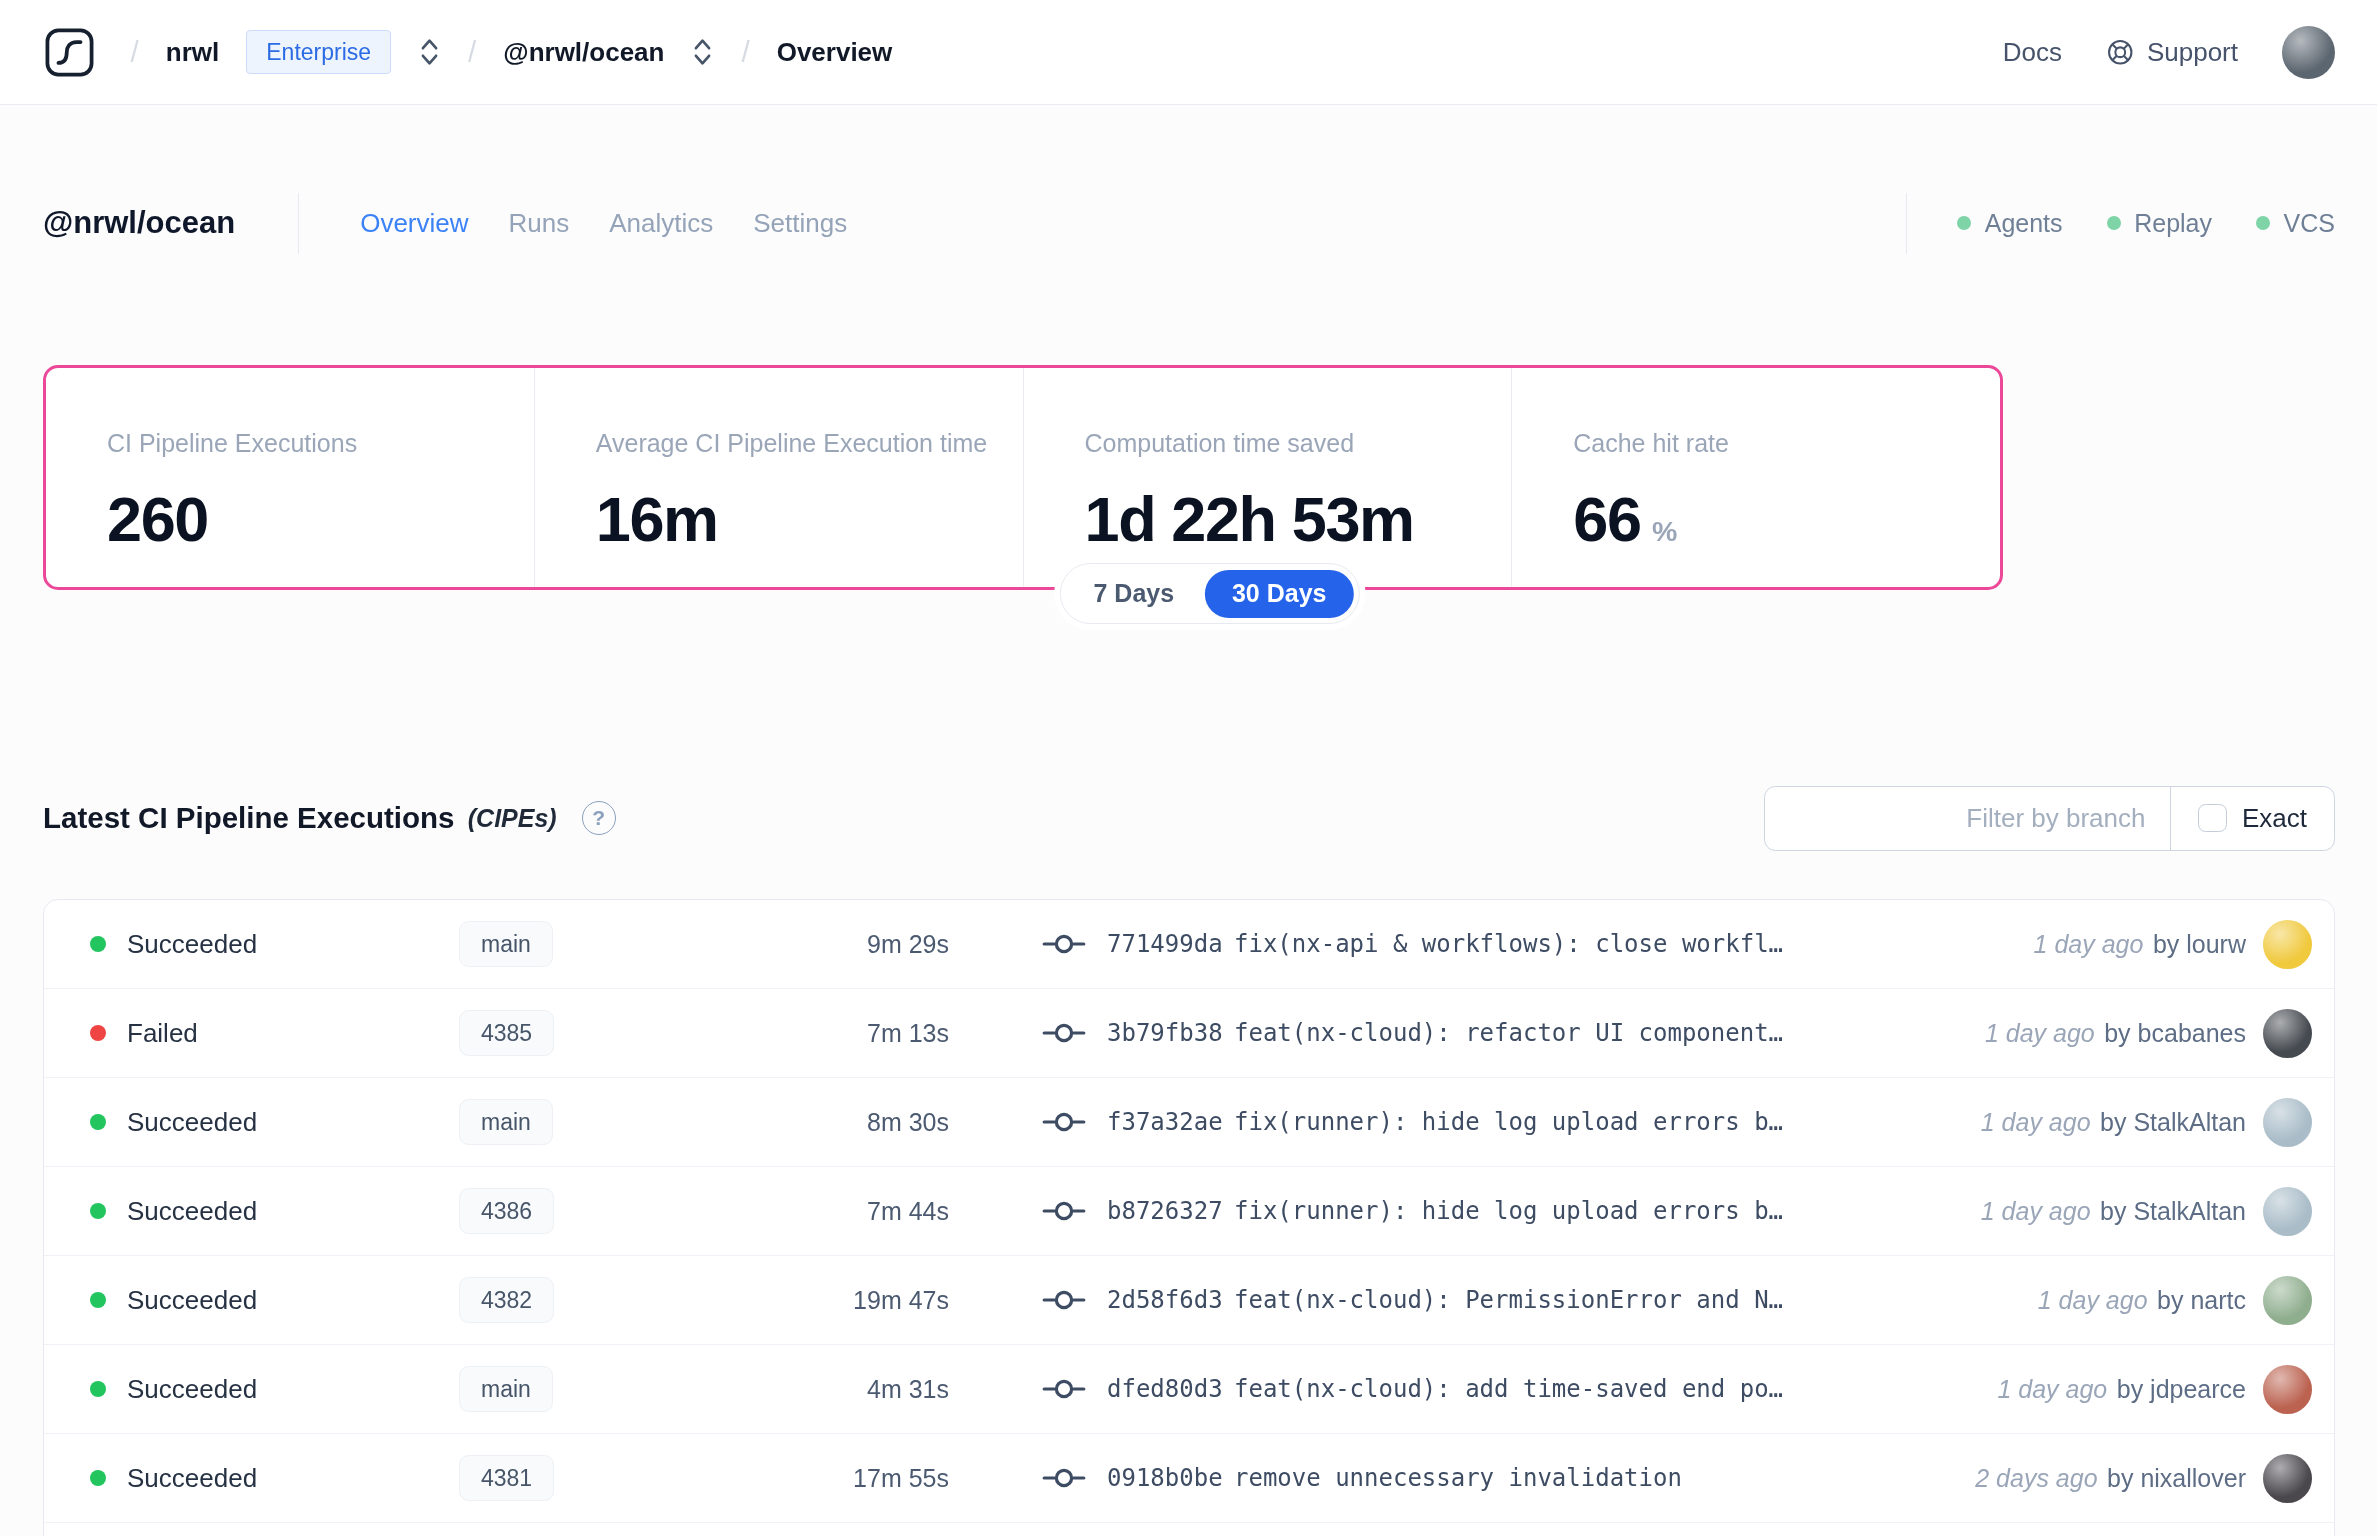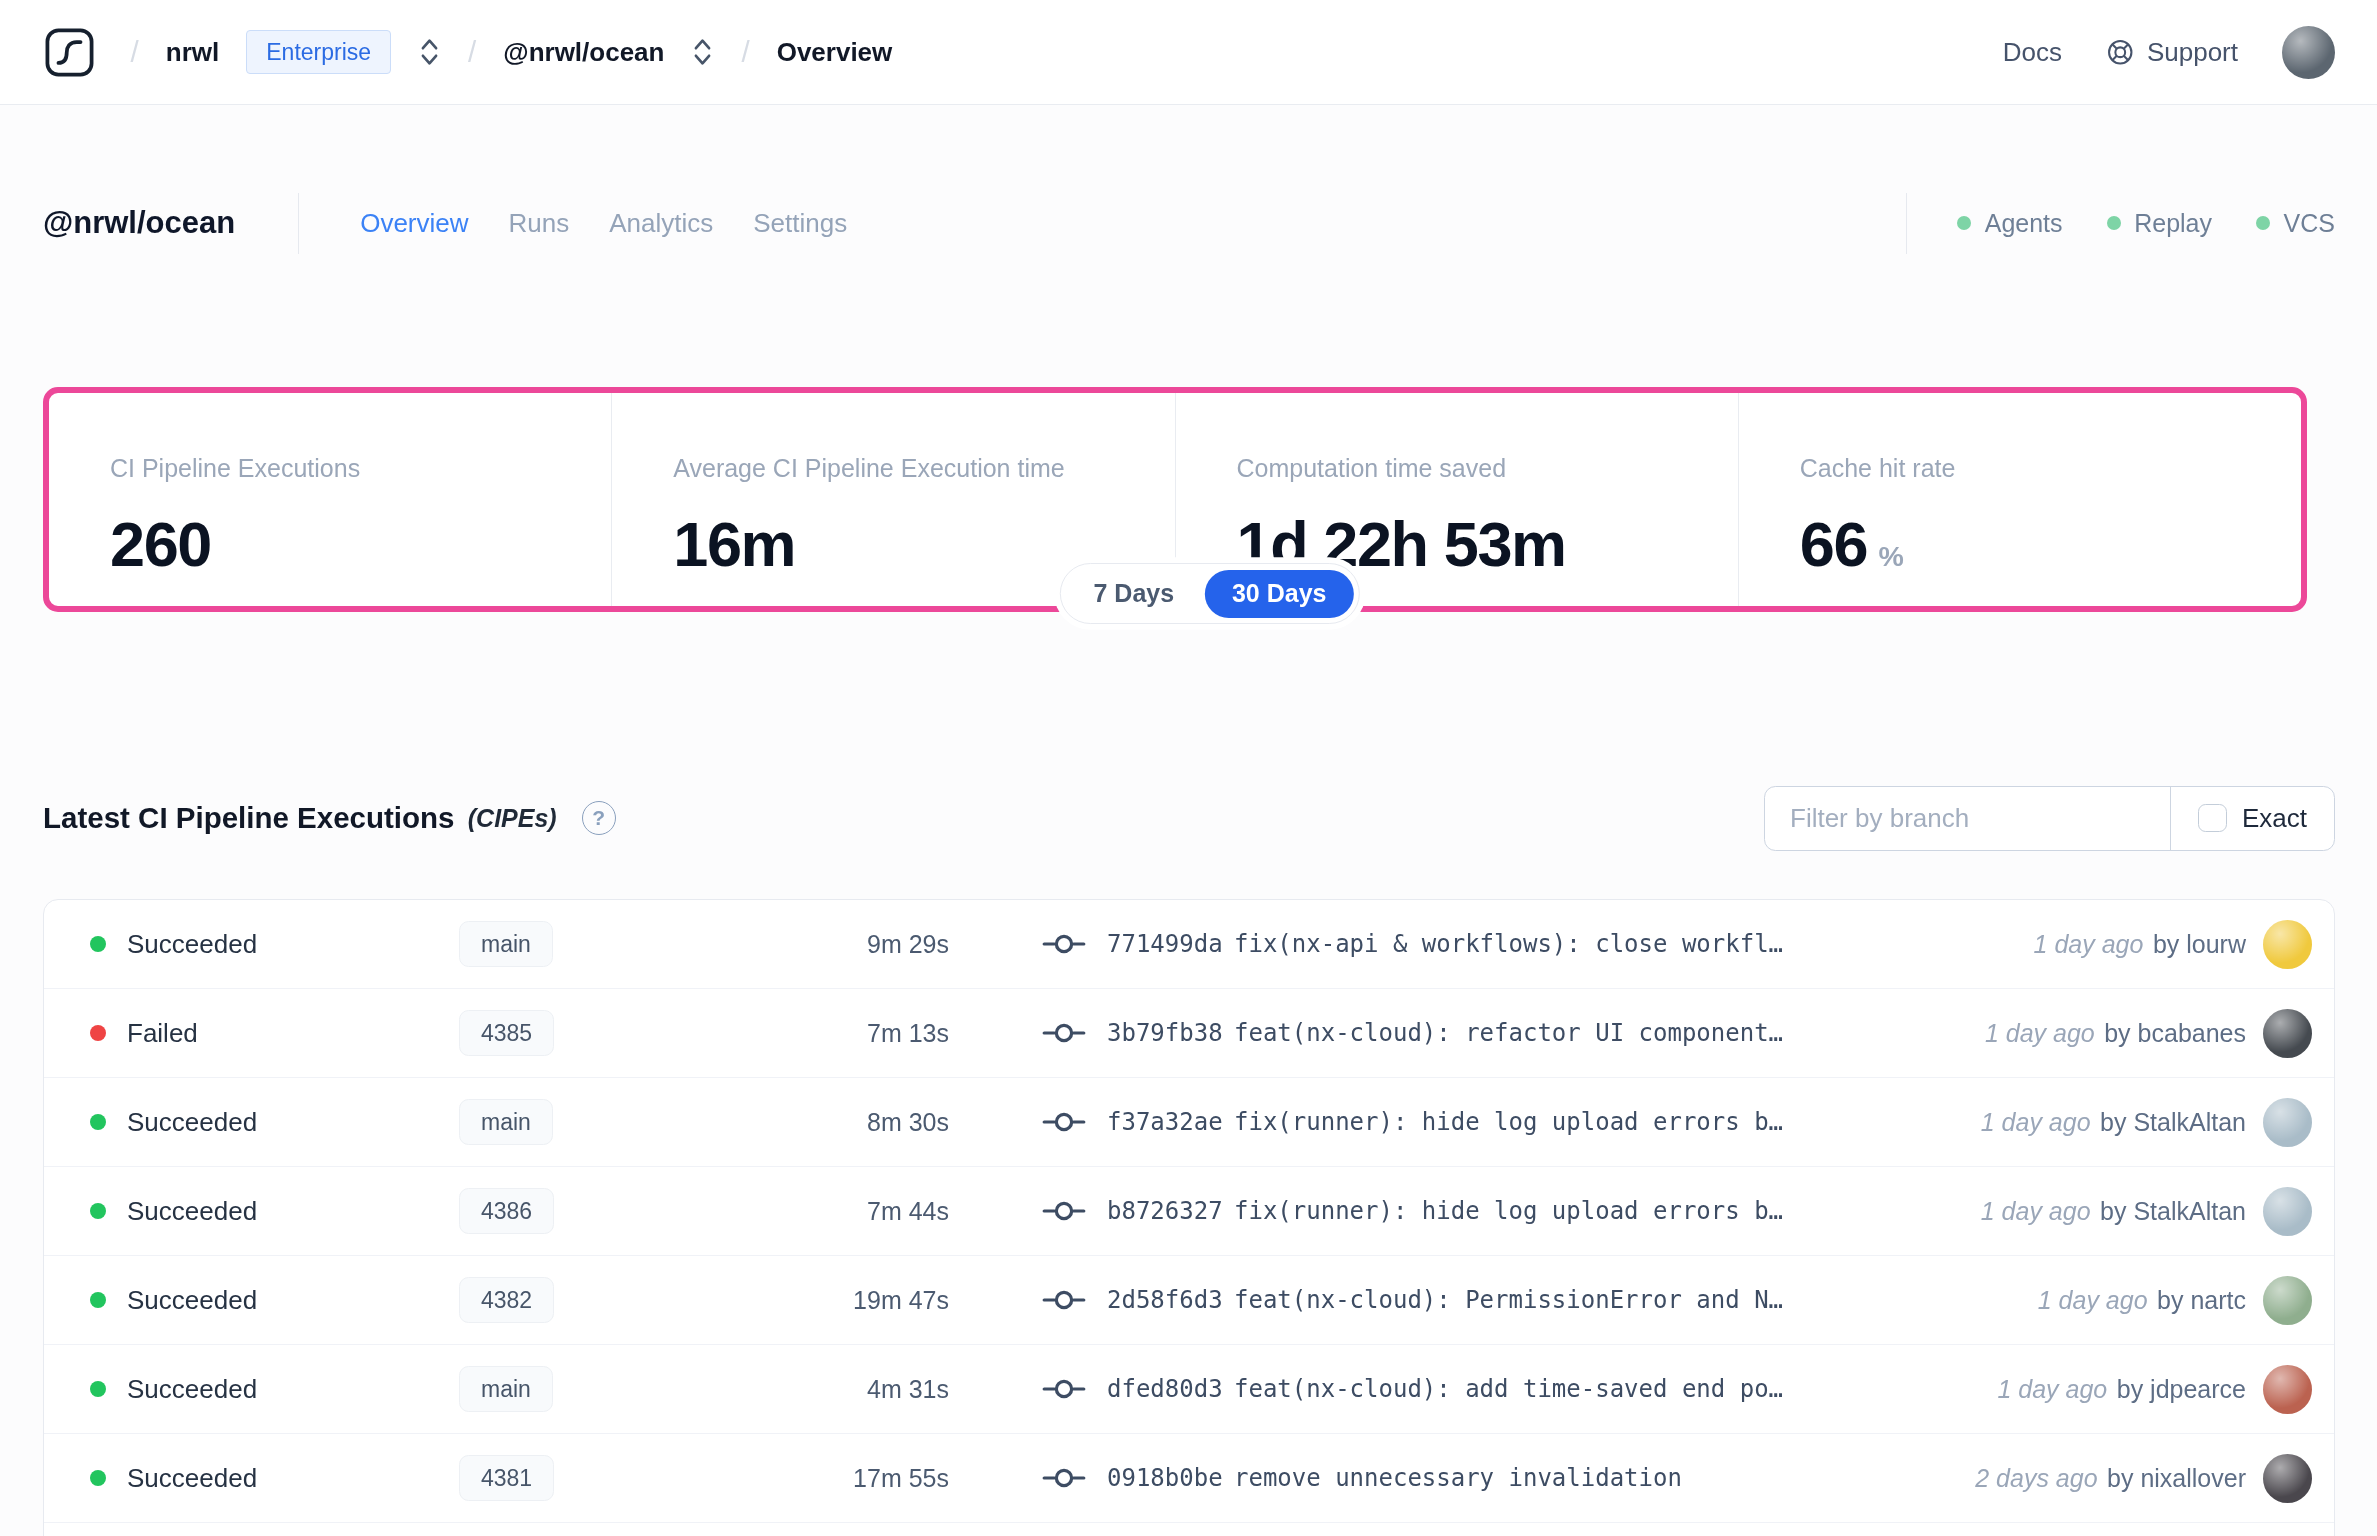--- a/index.html
+++ b/index.html
@@ -33,22 +33,22 @@
   .tabs{ display:flex; align-items:center; gap:40px; }
   .tab{ font-size:26px; font-weight:500; color:#94a3b8; }
   .tab.active{ color:#3b82f6; }
   .ws-right{ margin-left:auto; display:flex; align-items:center; gap:44px;justify-content:space-between; }
   .ws-right .vdiv{ margin-right:5.7px; }
   .feature{ display:flex; align-items:center; gap:13.3px; }
   .feature .fdot{ width:14.3px; height:14.3px; border-radius:50%; background:var(--c,#7ed4a6); }
   .feature .flabel{ font-size:25px; font-weight:500; color:#6e7f96; }
 
   
-  .stats{ position:absolute; top:387px; left:43px; width:2264px; height:225px; background:#fff;
-          border:6px solid #ec4899; border-radius:15px; display:flex; }
+  .stats{ position:absolute; top:365px; left:43px; width:1960px; height:225px; background:#fff;
+          border:3px solid #ec4899; border-radius:15px; display:flex; }
   .stat-cell{ flex:1; padding:61px 19px 0 61px; }
   .stat-cell + .stat-cell{ border-left:1px solid #e9ecf1; }
   .stat-label{ font-size:25px; font-weight:500; color:#9aa6b8; }
   .stat-value-row{ margin-top:25px; display:flex; align-items:baseline; gap:11.4px; }
   .stat-value{ font-size:63px; font-weight:700; color:#0b1322; letter-spacing:-1.4px; }
   .stat-suffix{ font-size:28.5px; font-weight:600; color:#9aa6b8; }
 
   .range-toggle{ position:absolute; top:563px; left:1210px; transform:translateX(-50%);
                  background:#fff; border:1px solid #e7eaf0; border-radius:950px; padding:5.7px;
                  display:flex; gap:3.8px; box-shadow:0 0 0 5.7px #fff; }
@@ -61,21 +61,21 @@
                 display:flex; align-items:center; }
   .section-title{ font-size:29.5px; font-weight:700; color:#111827; }
   .section-note{ font-size:25px; font-weight:600; font-style:italic; color:#1f2937; margin-left:13.3px; }
   .help{ width:34px; height:34px; border:1.9px solid #8aa0bd; border-radius:50%; color:#8aa0bd;
          font-size:21px; font-weight:700; display:flex; align-items:center; justify-content:center;
          margin-left:25px; }
   .section-right{ margin-left:auto; display:flex; align-items:center; gap:32px; }
   .filter-group{ width:571px; height:65px; background:#fff; border:1px solid #cdd5e1;
                  border-radius:11.4px; display:flex; overflow:hidden; }
   .filter-input{ flex:1; border:none; outline:none; padding:16px 25px; font-size:26px; color:#334155;
-                 font-family:"Liberation Sans","DejaVu Sans",sans-serif; background:transparent; }
+                 font-family:"Liberation Sans","DejaVu Sans",sans-serif; background:transparent;text-align:right; }
   .filter-input::placeholder{ color:#a3aebf; }
   .exact-seg{ border-left:1px solid #cdd5e1; display:flex; align-items:center; gap:15px; padding:0 27px; }
   .exact-cb{ appearance:none; -webkit-appearance:none; width:28.5px; height:28.5px; border:1.9px solid #c3cdd9;
              border-radius:7.6px; background:#fff; }
   .exact-label{ font-size:26px; font-weight:500; color:#1e293b; }
   .status-select{ height:65px; background:#fff; border:1px solid #cdd5e1; border-radius:11.4px;
                   display:flex; align-items:center; gap:19px; padding:0 28.5px; font-size:26px;
                   font-weight:500; color:#273449; }
 
   

